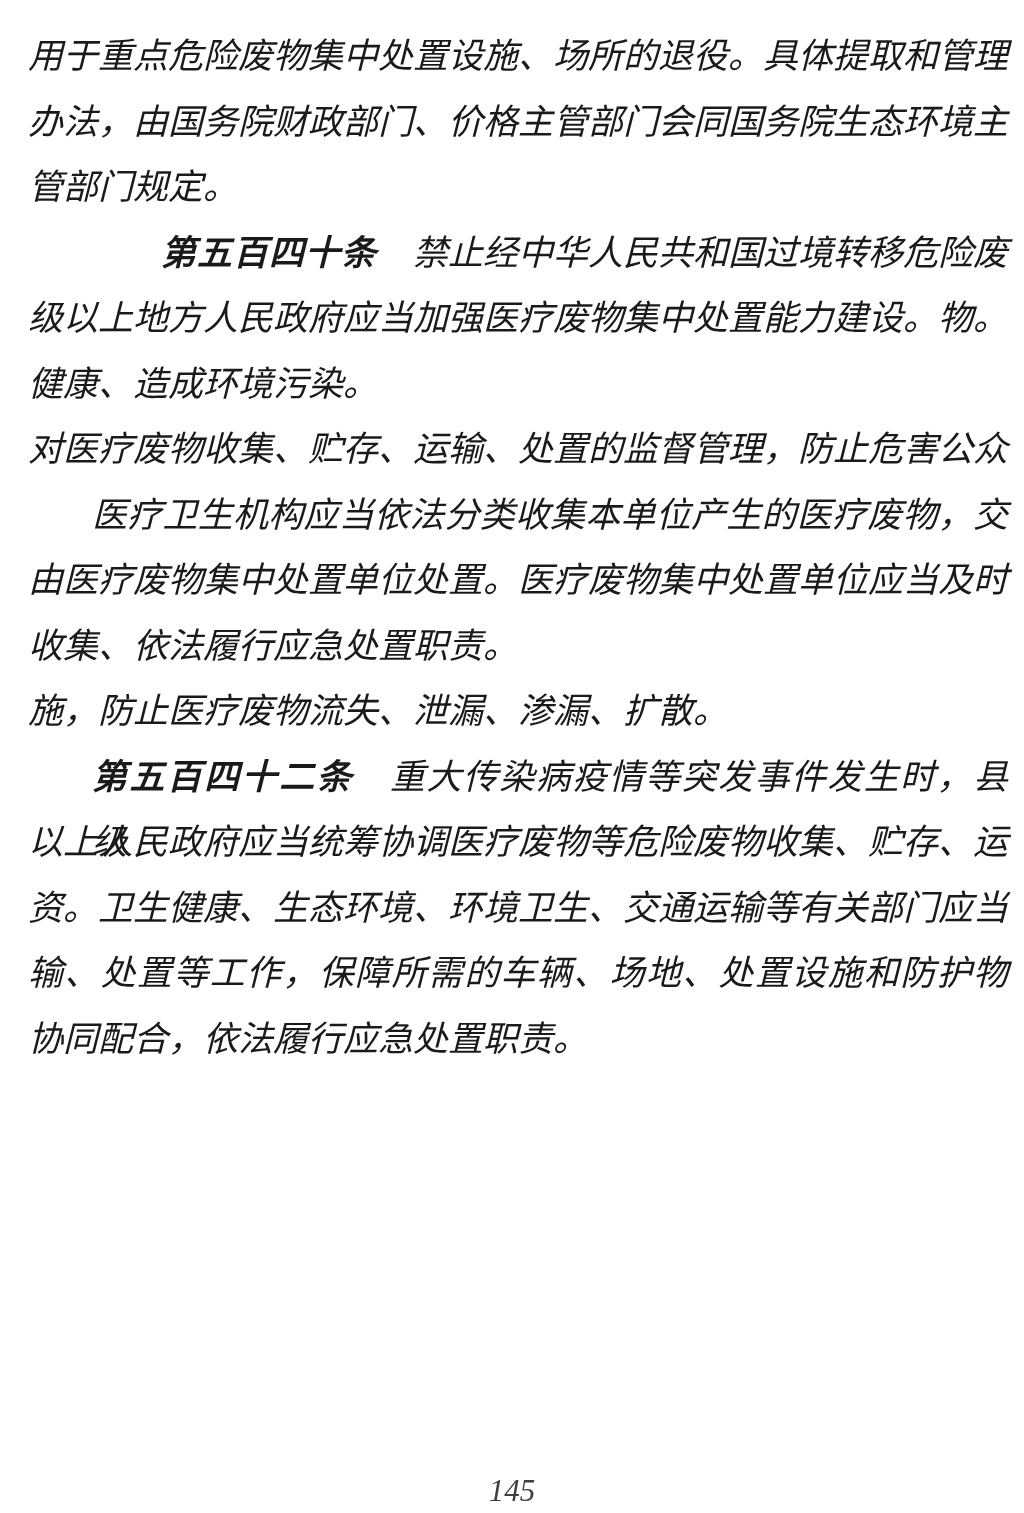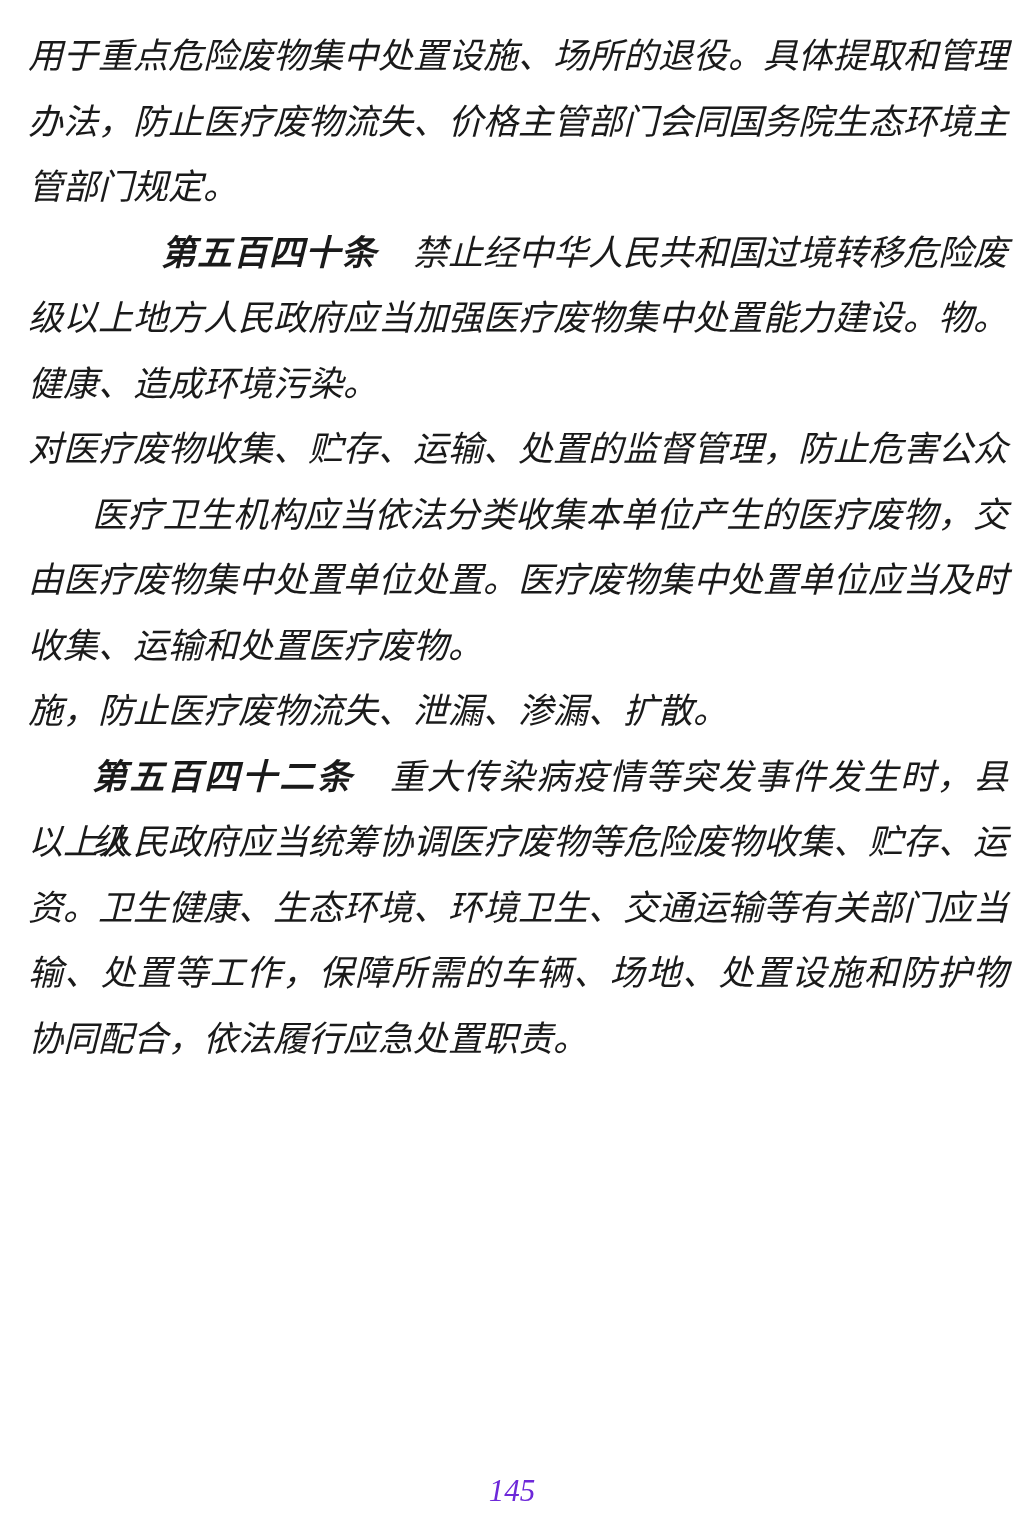--- a/index.html
+++ b/index.html
@@ -54,38 +54,38 @@
     margin-right: 36px;
     letter-spacing: 1px;
   }
   .footer {
     position: absolute;
     left: 0;
     top: 1458px;
     width: 1024px;
     text-align: center;
     font-size: 31px;
-    color: #6d28d9;
+    color: #404040;
   }
 </style>
 </head>
 <body>
 
 <div class="page">
   <main class="doc">
       <div class="line justify"><span>用于重点危险废物集中处置设施、场所的退役。具体提取和管理</span></div>
-      <div class="line justify"><span>办法，防止医疗废物流失、价格主管部门会同国务院生态环境主</span></div>
+      <div class="line justify"><span>办法，由国务院财政部门、价格主管部门会同国务院生态环境主</span></div>
       <div class="line"><span>管部门规定。</span></div>
       <div class="line indent"><span class="art">第五百四十条</span><span>禁止经中华人民共和国过境转移危险废物。</span></div>
       <div class="line"><span>级以上地方人民政府应当加强医疗废物集中处置能力建设。</span></div>
       <div class="line"><span>健康、造成环境污染。</span></div>
       <div class="line justify"><span>对医疗废物收集、贮存、运输、处置的监督管理，防止危害公众</span></div>
       <div class="line indent justify"><span>医疗卫生机构应当依法分类收集本单位产生的医疗废物，交</span></div>
       <div class="line justify"><span>由医疗废物集中处置单位处置。医疗废物集中处置单位应当及时</span></div>
-      <div class="line"><span>收集、运输和处置医疗废物。</span></div>
+      <div class="line"><span>收集、依法履行应急处置职责。</span></div>
       <div class="line"><span>施，防止医疗废物流失、泄漏、渗漏、扩散。</span></div>
       <div class="line indent justify"><span class="art">第五百四十二条</span><span>重大传染病疫情等突发事件发生时，县级</span></div>
       <div class="line justify"><span>以上人民政府应当统筹协调医疗废物等危险废物收集、贮存、运</span></div>
       <div class="line justify"><span>资。卫生健康、生态环境、环境卫生、交通运输等有关部门应当</span></div>
       <div class="line justify"><span>输、处置等工作，保障所需的车辆、场地、处置设施和防护物</span></div>
       <div class="line"><span>协同配合，依法履行应急处置职责。</span></div>
     </main>
   <footer class="footer">
     <span>145</span>
   </footer>

